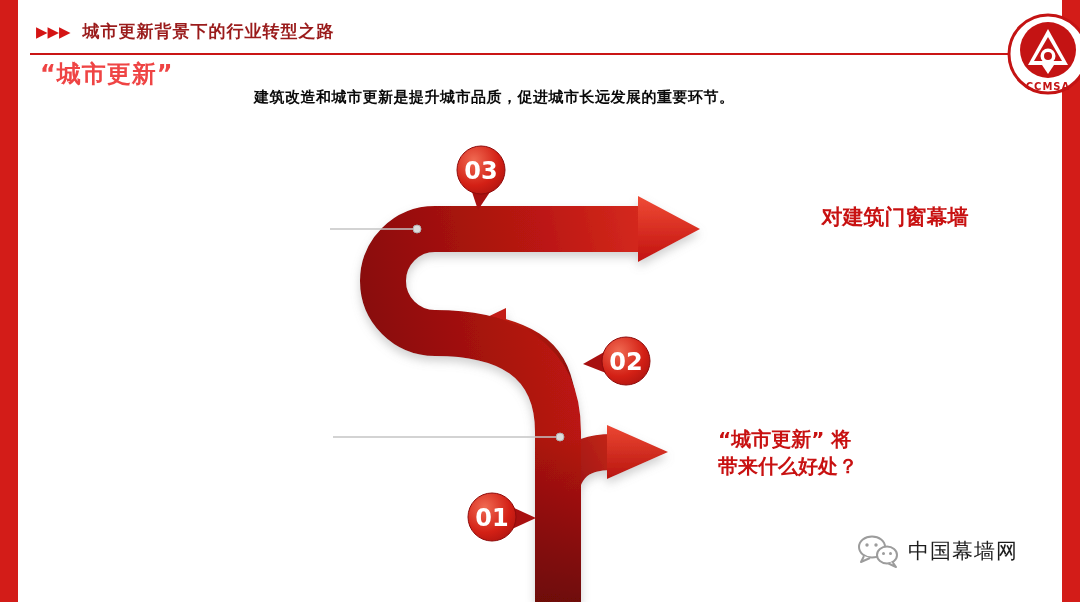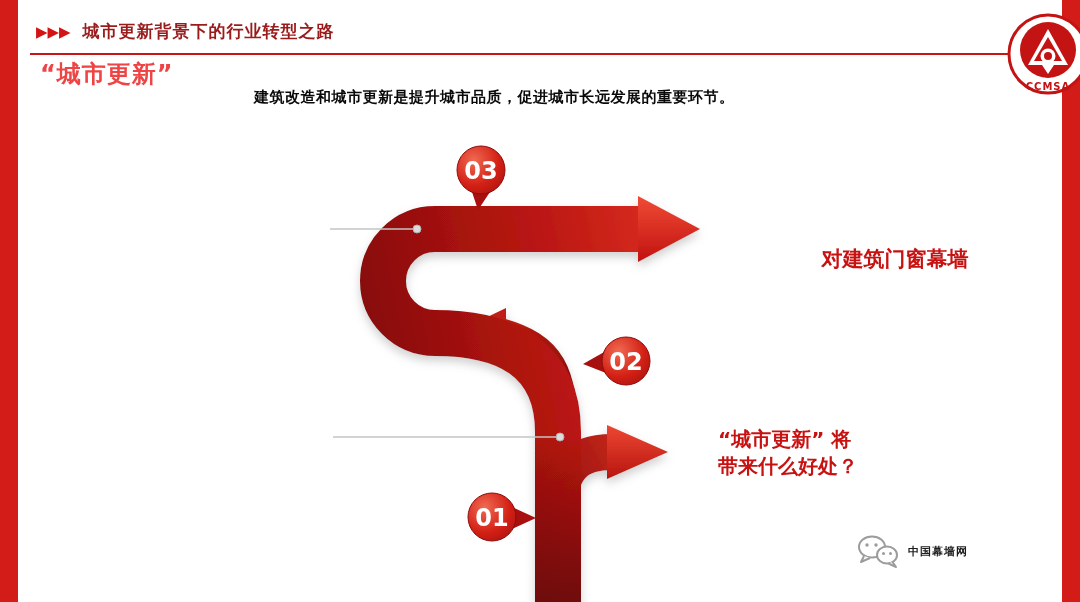--- a/index.html
+++ b/index.html
@@ -21,26 +21,26 @@
   .header-rule { position:absolute; left:30px; top:53px; width:1016px; height:2px; background:#ca1515; }
 
   .logo-wrap { position:absolute; left:1004px; top:10px; width:88px; height:90px; }
 
   .big-title { position:absolute; left:40px; top:58px; font-size:24px; font-weight:bold; color:#ef4444; letter-spacing:1px; }
   .subtitle { position:absolute; left:254px; top:88px; font-size:15px; font-weight:bold; color:#0a0a0a; letter-spacing:0.5px; }
 
   .diagram-svg { position:absolute; left:0; top:0; width:1080px; height:602px; }
 
   .label { position:absolute; color:#c81111; font-weight:bold; }
-  .label-step3 { left:778px; top:203px; width:234px; text-align:center; font-size:21px; line-height:29px;margin-top:42px; }
+  .label-step3 { left:778px; top:203px; width:234px; text-align:center; font-size:21px; line-height:29px; }
   .label-step2 { left:124px; top:323px; font-size:20px; }
   .label-step1 { left:718px; top:426px; width:206px; text-align:left; font-size:20px; line-height:27px; }
 
   .footer { position:absolute; left:856px; top:534px; display:flex; align-items:center; gap:8px; }
-  .brand { font-size:11px; font-weight:700; color:#1c1c1c; letter-spacing:1px; }
+  .brand { font-size:21px; font-weight:400; color:#1c1c1c; letter-spacing:1px; }
 </style>
 </head>
 <body>
 
 <div class="slide">
 
   <div class="bar bar-left"></div>
   <div class="bar bar-right"></div>
 
   <div class="header">

